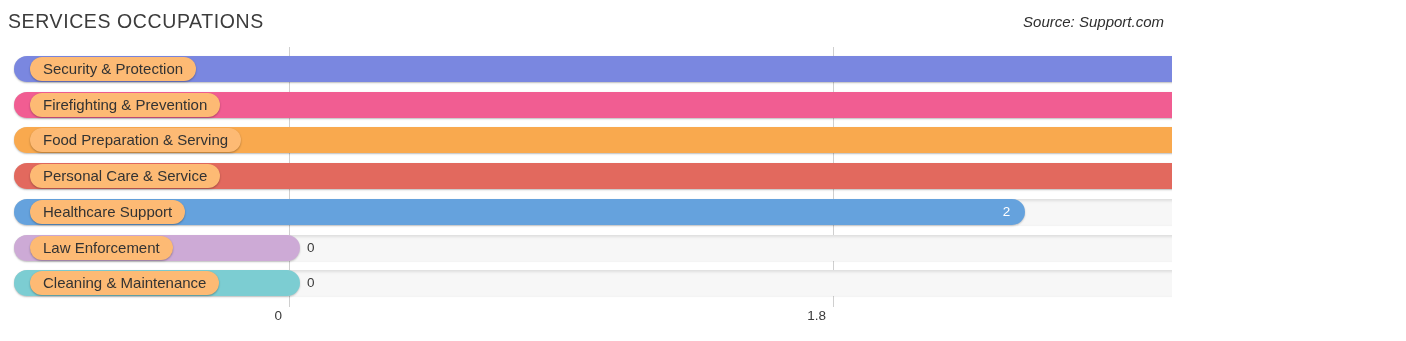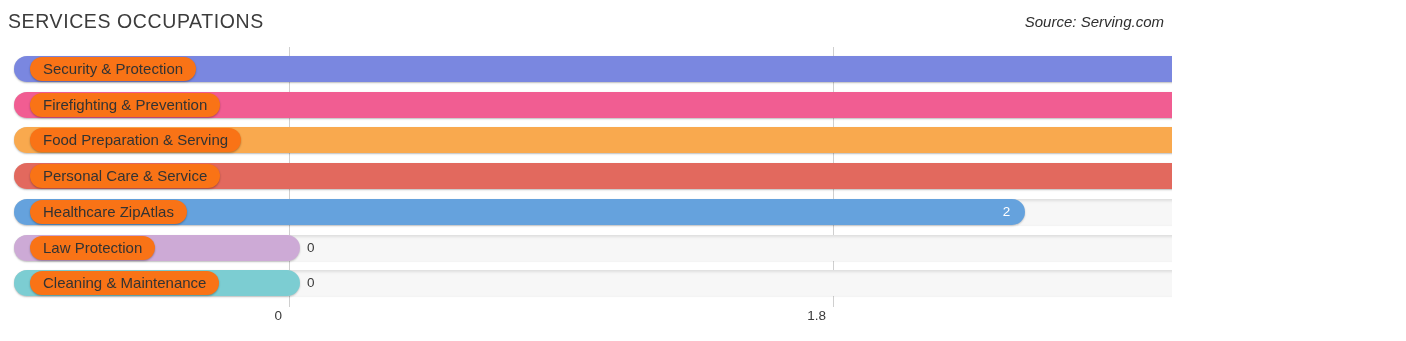--- a/index.html
+++ b/index.html
@@ -85,21 +85,21 @@
     box-shadow: 0 1px 2px rgba(0,0,0,0.22);
   }
   .bar-label {
     position: absolute;
     left: 30px;
     top: 1px;
     height: 24px;
     line-height: 24px;
     padding: 0 13px;
     border-radius: 12px;
-    background: #f97316;
+    background: #fdba74;
     color: #333333;
     font-size: 15px;
     white-space: nowrap;
     box-shadow: 0 1px 2px rgba(0,0,0,0.30);
   }
   .bar-value {
     position: absolute;
     top: 0;
     height: 26px;
     line-height: 26px;
@@ -114,21 +114,21 @@
     color: #3a3a3a;
     text-align: left;
   }
 </style>
 </head>
 <body>
 
 <div id="canvas">
 
   <div id="chart-title">SERVICES OCCUPATIONS</div>
-  <div id="chart-source">Source: Serving.com</div>
+  <div id="chart-source">Source: Support.com</div>
 
   <div id="plot">
 
     <div class="gridline" style="left: 289px;"></div>
     <div class="gridline" style="left: 833px;"></div>
     <div class="gridline" style="left: 1377px;"></div>
 
     <div class="tick-label" style="left: 182px; width: 100px;">0</div>
     <div class="tick-label" style="left: 726px; width: 100px;">1.8</div>
     <div class="tick-label" style="left: 1270px; width: 100px;">3</div>
@@ -157,28 +157,28 @@
     <div class="bar-row" style="top: 163.1px;">
       <div class="bar-track"></div>
       <div class="bar-fill" style="width: 1374px; background: rgb(226, 105, 94);"></div>
       <div class="bar-label">Personal Care &amp; Service</div>
       <div class="bar-value inside" style="left: 1273px; width: 100px;">3</div>
     </div>
 
     <div class="bar-row" style="top: 198.8px;">
       <div class="bar-track"></div>
       <div class="bar-fill" style="width: 1011.33px; background: rgb(101, 162, 221);"></div>
-      <div class="bar-label">Healthcare ZipAtlas</div>
+      <div class="bar-label">Healthcare Support</div>
       <div class="bar-value inside" style="left: 910.333px; width: 100px;">2</div>
     </div>
 
     <div class="bar-row" style="top: 234.5px;">
       <div class="bar-track"></div>
       <div class="bar-fill" style="width: 286px; background: rgb(205, 170, 214);"></div>
-      <div class="bar-label">Law Protection</div>
+      <div class="bar-label">Law Enforcement</div>
       <div class="bar-value outside" style="left: 307px; width: 60px;">0</div>
     </div>
 
     <div class="bar-row" style="top: 270.2px;">
       <div class="bar-track"></div>
       <div class="bar-fill" style="width: 286px; background: rgb(124, 205, 210);"></div>
       <div class="bar-label">Cleaning &amp; Maintenance</div>
       <div class="bar-value outside" style="left: 307px; width: 60px;">0</div>
     </div>
 

